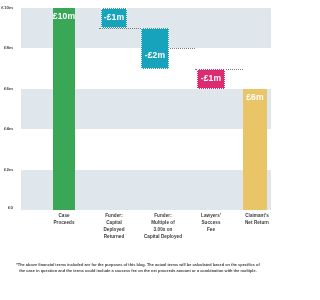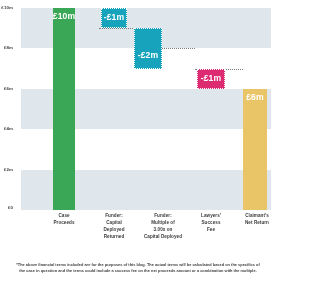--- a/index.html
+++ b/index.html
@@ -138,21 +138,21 @@
       <div class="connector" style="left:126px;top:0px;width:0px;"></div>
 
       <div class="bar" style="left:32px;top:0px;width:22px;height:202px;background:#3aa757;">
         <span class="bar-label">£10m</span>
       </div>
 
       <div class="bar floating" style="left:80px;top:0px;width:26px;height:20.2px;background:#18a3bd;">
         <span class="bar-label">-£1m</span>
       </div>
 
-      <div class="bar floating" style="left:113px;top:20.2px;width:28px;height:40.4px;background:#18a3bd;">
+      <div class="bar floating" style="left:120px;top:20.2px;width:28px;height:40.4px;background:#18a3bd;">
         <span class="bar-label" style="padding-top:22px;">-£2m</span>
       </div>
 
       <div class="bar floating" style="left:176px;top:60.6px;width:28px;height:20.2px;background:#dd2b72;">
         <span class="bar-label">-£1m</span>
       </div>
 
       <div class="bar" style="left:222px;top:80.8px;width:24px;height:121.2px;background:#eac568;">
         <span class="bar-label">£6m</span>
       </div>

